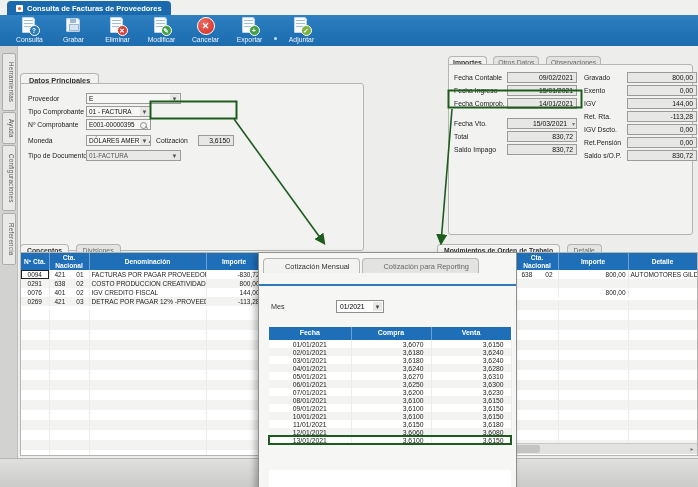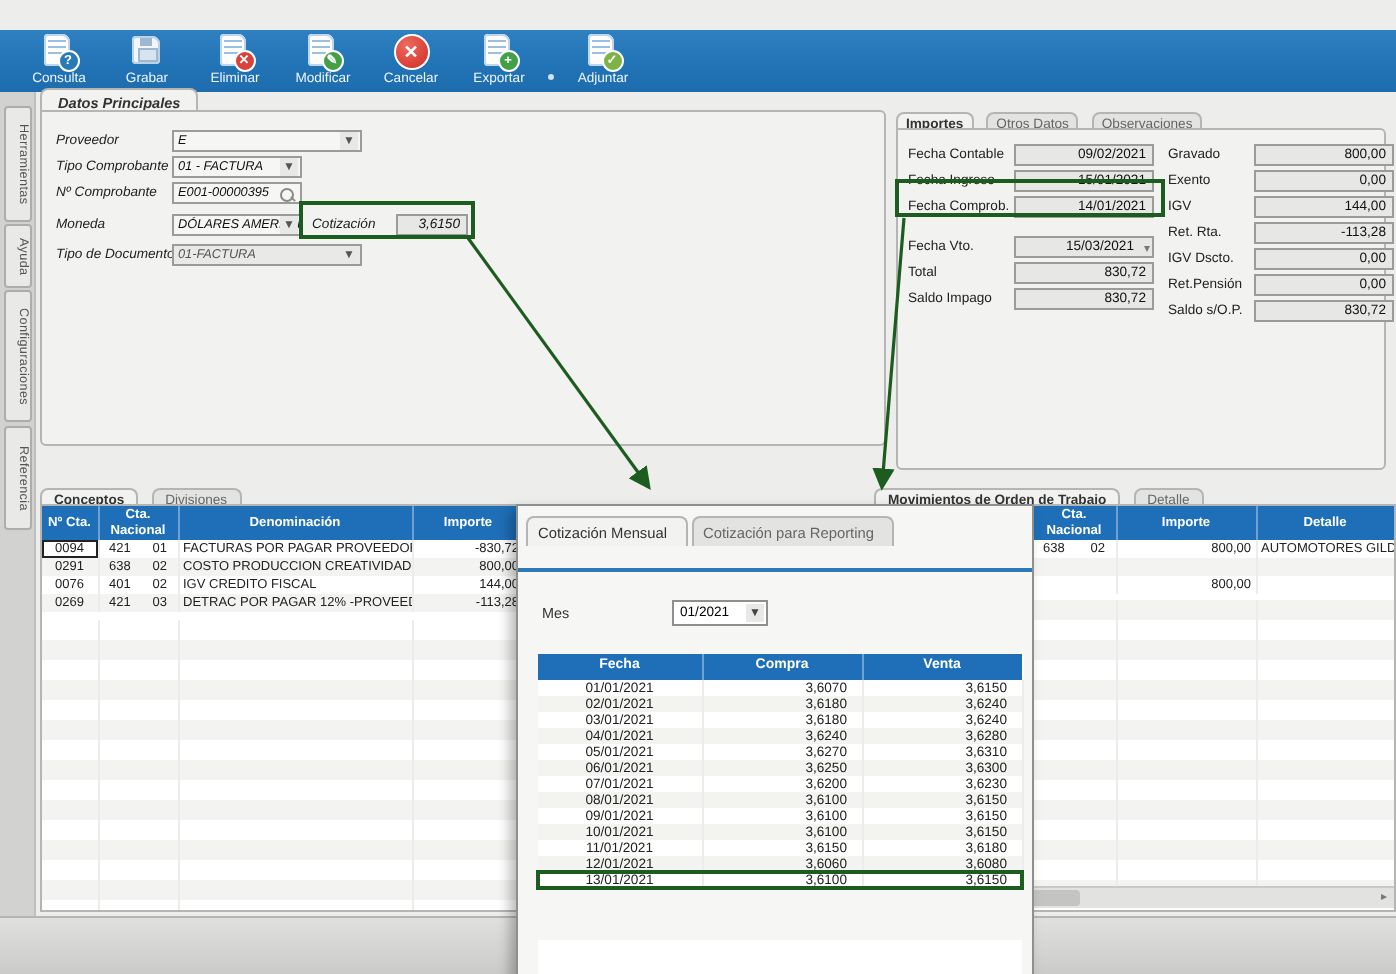--- a/index.html
+++ b/index.html
@@ -38,21 +38,21 @@
   
   .sidebar{position:absolute;left:0;top:46px;width:17px;height:412px;background:#d2d2d0;border-right:1px solid #bfbfbd;}
   .sidetab{position:absolute;left:2px;width:12px;background:#e9e9e7;border:1px solid #adadab;border-radius:2px;
         writing-mode:vertical-rl;font-size:6.3px;color:#555;text-align:center;letter-spacing:.2px;cursor:pointer;}
   
   .ptab{display:inline-block;padding:2px 8px 1px 8px;background:#f2f2f0;border:1px solid #b5b5b3;border-bottom:none;
         border-radius:4px 4px 0 0;font-size:7.3px;font-weight:bold;color:#333;margin-right:2px;position:relative;top:1px;cursor:pointer;}
   .ptab.inactive{background:#e3e3e1;color:#666;font-weight:normal;}
   .pbody{position:absolute;left:0;right:0;bottom:0;background:#f2f2f0;border:1px solid #b5b5b3;border-radius:0 3px 3px 3px;}
   
-  .datos{position:absolute;left:20px;top:40px;width:423px;height:183px;font-style:italic;}
+  .datos{position:absolute;left:20px;top:68px;width:344px;height:183px;}
   .datos .pbody{top:15px;}
   .frow{position:absolute;height:11px;display:flex;align-items:center;}
   .flabel{font-size:6.8px;color:#222;}
   .fctl{position:absolute;height:11px;box-sizing:border-box;background:#f6f6f4;border:1px solid #9b9b99;
         font-size:6.4px;color:#111;display:flex;align-items:center;padding-left:2px;overflow:hidden;white-space:nowrap;}
   .fctl .arr{position:absolute;right:1px;top:0;bottom:0;width:9px;display:flex;align-items:center;justify-content:center;
         color:#555;font-size:6px;background:#e8e8e6;}
   .fctl.disabled{background:#e9e9e7;color:#555;}
   .mag{position:absolute;right:3px;top:2px;width:5px;height:5px;border:1px solid #8a8a88;border-radius:50%;}
   .mag::after{content:"";position:absolute;left:4px;top:4px;width:3px;height:1px;background:#8a8a88;transform:rotate(45deg);}
@@ -86,21 +86,21 @@
   .tablewrap{position:absolute;left:0;right:0;top:14px;border:1px solid #b5b5b3;background:#fff;bottom:0;overflow:hidden;}
   .filler{position:absolute;left:0;right:0;background:repeating-linear-gradient(180deg,#fff 0 10px,#f3f3f1 10px 20px);}
   .vline{position:absolute;top:0;bottom:0;width:1px;background:#ececea;}
   .hscroll{position:absolute;left:0;right:0;bottom:1px;height:10px;background:#e2e2e0;border-top:1px solid #c9c9c7;}
   .hthumb{position:absolute;left:12px;top:1px;width:90px;height:8px;background:#c4c4c2;border-radius:2px;}
   .harr{position:absolute;top:0;width:10px;height:10px;font-size:6px;color:#777;text-align:center;line-height:10px;}
   
   .popup{position:absolute;left:258px;top:252px;width:257px;height:235px;background:#f6f6f4;
         border:1px solid #8f8f8d;box-shadow:-3px 3px 6px rgba(0,0,0,.28);z-index:20;}
   .popup-tabs{position:absolute;left:4px;top:4px;display:flex;}
-  .popup-tabs .ptab{font-size:7.4px;font-weight:normal;padding:3px 9px 2px 5px;}
+  .popup-tabs .ptab{font-size:7.4px;font-weight:normal;padding:3px 9px 2px 21px;}
   .popup-rule{position:absolute;left:0;right:0;top:31px;height:2px;background:#2e7ab8;}
   .mesrow{position:absolute;left:12px;top:47px;display:flex;align-items:center;}
   .meslabel{font-size:7.2px;color:#333;width:65px;}
   .mescombo{position:relative;width:48px;height:13px;background:#fff;border:1px solid #8f8f8d;
         font-size:6.8px;display:flex;align-items:center;padding-left:3px;box-sizing:border-box;}
   .mescombo .arr{position:absolute;right:1px;top:1px;bottom:1px;width:9px;background:#e8e8e6;
         color:#444;font-size:6px;display:flex;align-items:center;justify-content:center;}
   .pt{position:absolute;left:10px;top:74px;width:242px;}
   .pt .grid th{height:11px;font-size:7px;}
   .pt .grid td{height:8px;font-size:6.8px;}
@@ -111,20 +111,26 @@
   .annot rect{fill:none;stroke:#1d5c1f;stroke-width:2px;}
   .annot line{stroke:#1d5c1f;stroke-width:1.6px;}
   .desktop{position:absolute;left:0;right:0;top:458px;bottom:0;
         background:linear-gradient(180deg,#e0e0de,#cbcbc9);border-top:1px solid #b5b5b3;}
 </style>
 </head>
 <body>
 
 <div id="stage">
 
+  <div class="tabstrip">
+    <div class="wintab">
+      <span class="wintab-ico"></span>
+      <span>Consulta de Facturas de Proveedores</span>
+    </div>
+  </div>
 
   <div class="toolbar">
     <div class="tbtn">
       <span class="tico">
           <span class="page"></span>
           <span class="badge b-blue">?</span>
         </span>
       <span>Consulta</span>
     </div>
     <div class="tbtn">

